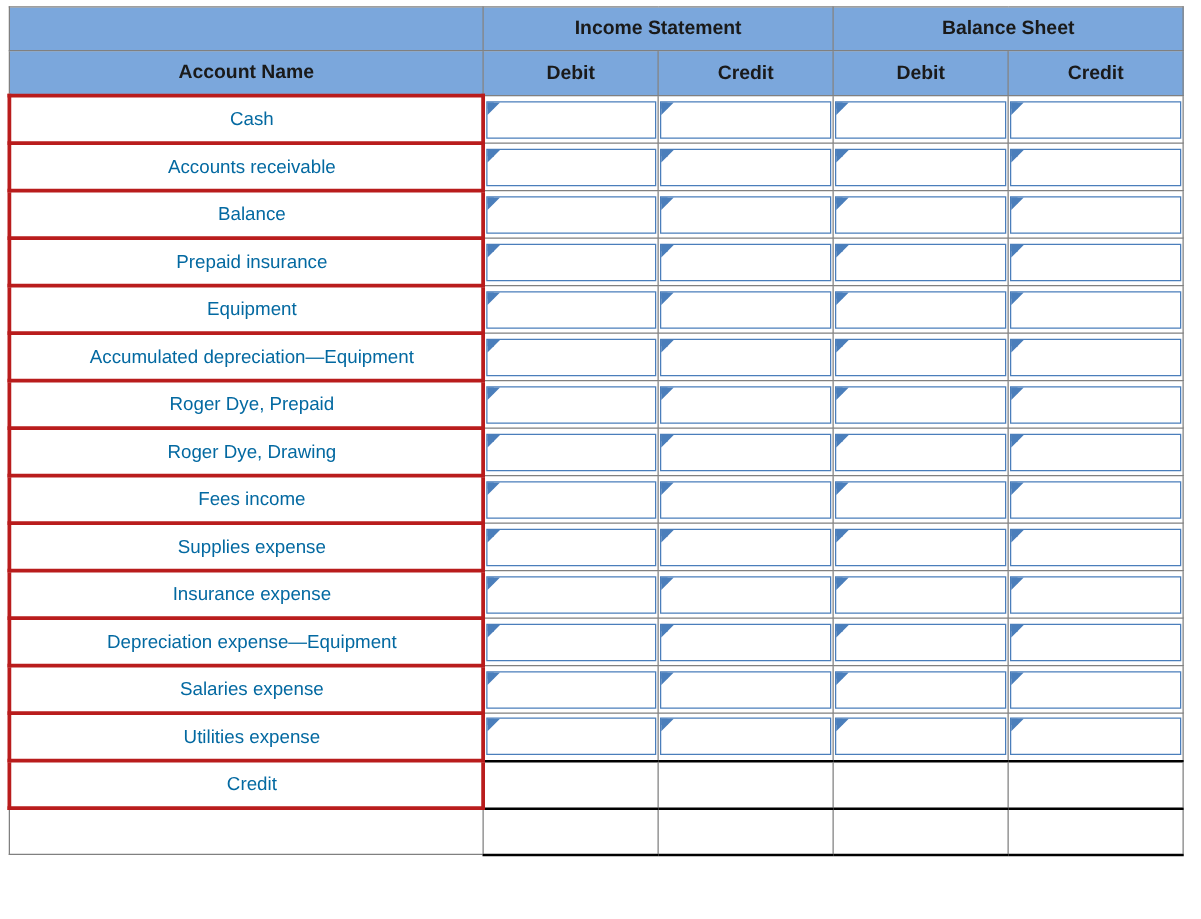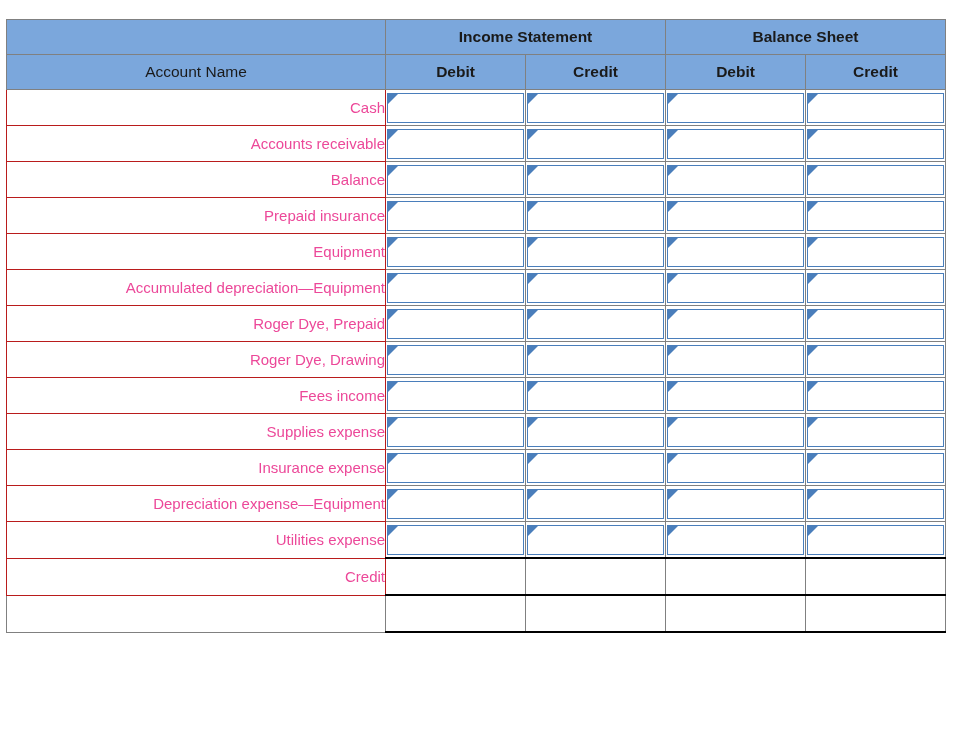--- a/index.html
+++ b/index.html
@@ -10,21 +10,21 @@
   body {
     width: 961px;
     height: 735px;
     font-family: "Liberation Sans", sans-serif;
     overflow: hidden;
   }
 
   #worksheet {
     position: absolute;
     left: 6px;
-    top: 19px;
+    top: 5px;
     width: 836px;
   }
 
   table.ws {
     border-collapse: collapse;
     table-layout: fixed;
     width: 940px;
   }
 
   table.ws col.c-name   { width: 379px; }
@@ -46,36 +46,36 @@
   .hdr-blank {
     background: #7BA7DC;
     border: 1px solid #808080;
     padding: 0;
     height: 34px;
   }
   .hdr-acct {
     background: #7BA7DC;
     border: 1px solid #808080;
     color: #1a1a1a;
-    font-weight: normal;
+    font-weight: bold;
     font-size: 15.5px;
     text-align: center;
     height: 34px;
     line-height: 34px;
     padding: 0;
   }
 
   
   td.acct {
-    border: 1px solid #b91c1c;
+    border: 3px solid #b91c1c;
     height: 35px;
     padding: 0 0 0 9px;
     font-size: 15px;
-    color: #ec4899;
-    text-align: right;
+    color: #0369a1;
+    text-align: center;
     white-space: nowrap;
     background: #ffffff;
   }
   td.numcell {
     border: 1px solid #808080;
     height: 35px;
     padding: 0;
     background: #ffffff;
     vertical-align: middle;
   }
@@ -334,20 +334,35 @@
             <div class="inputbox"></div>
           </td>
           <td class="numcell">
             <div class="inputbox"></div>
           </td>
           <td class="numcell">
             <div class="inputbox"></div>
           </td>
         </tr>
         <tr>
+          <td class="acct">Salaries expense</td>
+          <td class="numcell">
+            <div class="inputbox"></div>
+          </td>
+          <td class="numcell">
+            <div class="inputbox"></div>
+          </td>
+          <td class="numcell">
+            <div class="inputbox"></div>
+          </td>
+          <td class="numcell">
+            <div class="inputbox"></div>
+          </td>
+        </tr>
+        <tr>
           <td class="acct">Utilities expense</td>
           <td class="numcell">
             <div class="inputbox"></div>
           </td>
           <td class="numcell">
             <div class="inputbox"></div>
           </td>
           <td class="numcell">
             <div class="inputbox"></div>
           </td>

